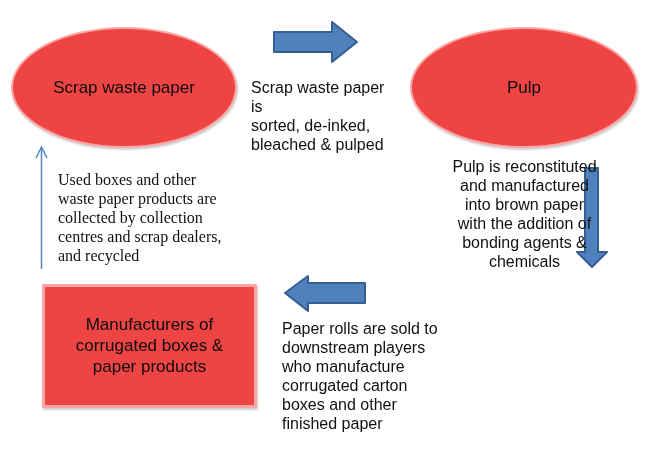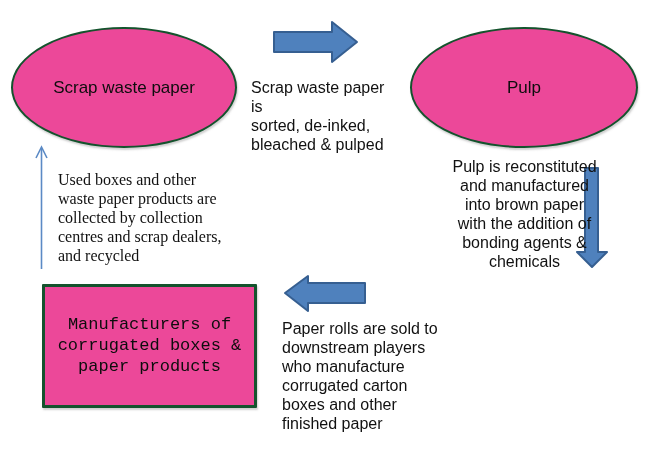--- a/index.html
+++ b/index.html
@@ -12,22 +12,22 @@
     position: relative;
     width: 657px;
     height: 452px;
     background: #ffffff;
     overflow: hidden;
     color: #000000;
   }
   .node {
     position: absolute;
     box-sizing: border-box;
-    background: #ec4899;
-    border: 2px solid #14532d;
+    background: #ef4444;
+    border: 2px solid #fca5a5;
     display: flex;
     align-items: center;
     justify-content: center;
     text-align: center;
     box-shadow: 1px 2px 2px rgba(120,120,120,0.35);
   }
   .ellipse { border-radius: 50%; }
   .rect { border-width: 3px; border-radius: 1px; }
   .node .label {
     font-size: 17px;
@@ -65,21 +65,21 @@
 
   <div class="node ellipse" style="left:11px; top:27px; width:226px; height:121px;">
     <span class="label">Scrap waste paper</span>
   </div>
 
   <div class="node ellipse" style="left:410px; top:27px; width:228px; height:121px;">
     <span class="label">Pulp</span>
   </div>
 
 
-  <div class="node rect" style="left:42px; top:284px; width:215px; height:124px; padding-bottom:2px;font-family:Liberation Mono, monospace;">
+  <div class="node rect" style="left:42px; top:284px; width:215px; height:124px; padding-bottom:2px;">
     <span class="label">Manufacturers of
 corrugated boxes &amp;
 paper products</span>
   </div>
 
   <svg class="arrow-svg" style="left:273px; top:20px;" width="86" height="44">
     <polygon class="block-arrow" points="1,12 59,12 59,2 84,22 59,42 59,32 1,32"></polygon>
   </svg>
 
   <svg class="arrow-svg" style="left:575px; top:166px;" width="34" height="103">

